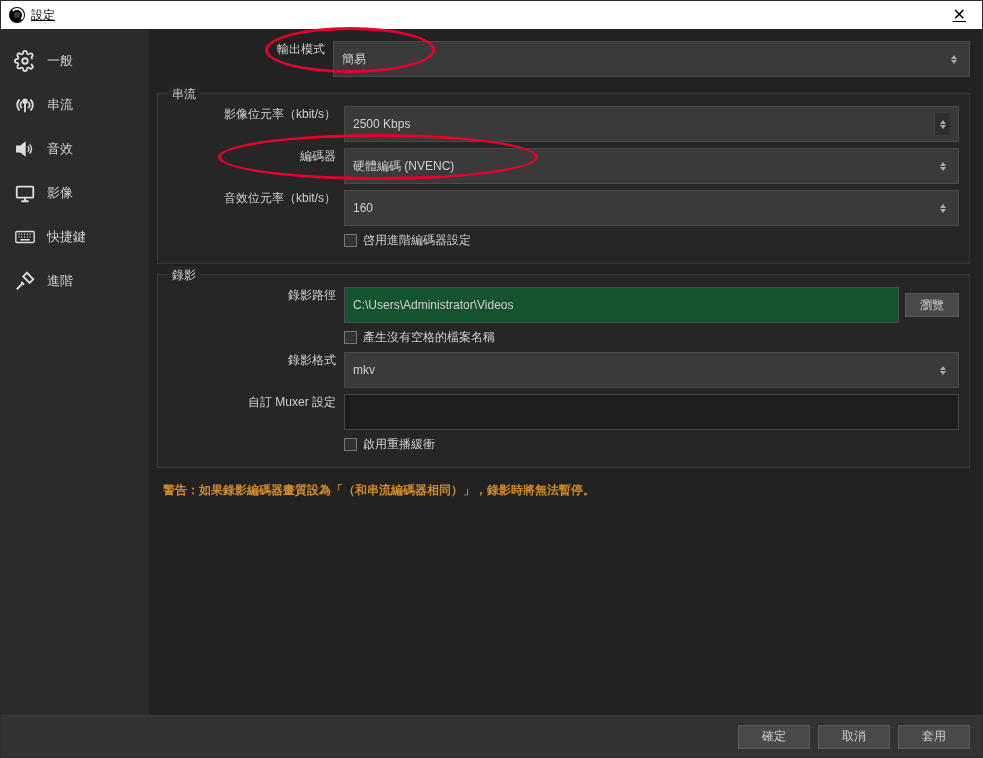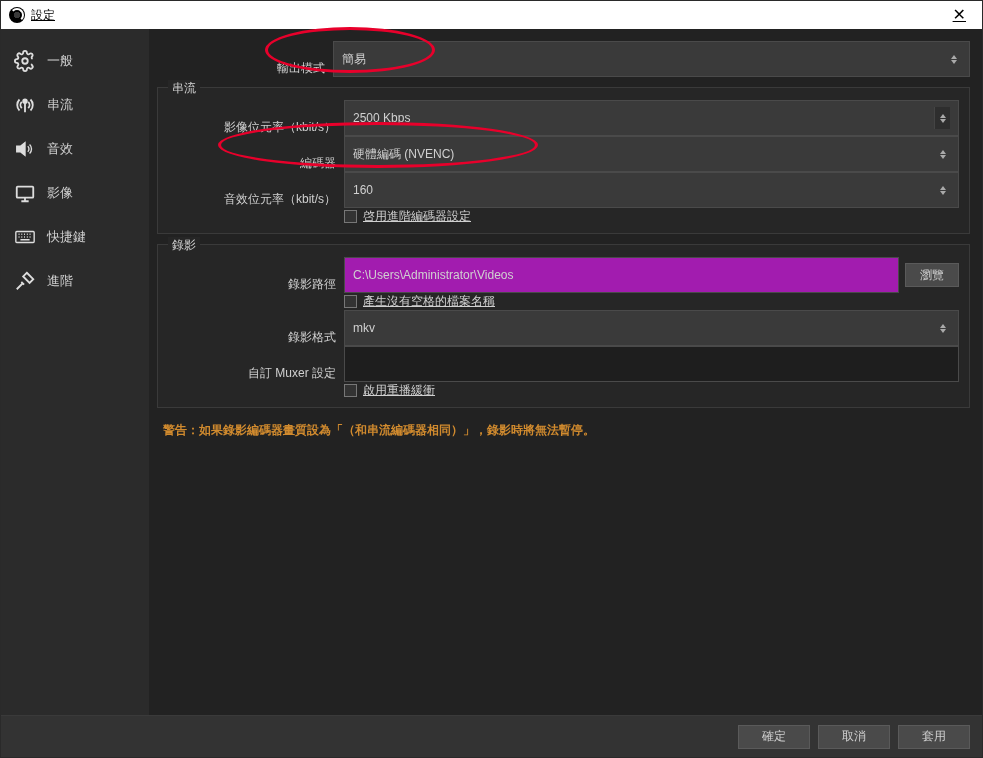--- a/index.html
+++ b/index.html
@@ -10,32 +10,32 @@
   .titlebar .obs-logo::after { content: ""; position: absolute; width: 10px; height: 10px; border: 2px solid #fff; border-radius: 50%; border-left-color: transparent; border-bottom-color: transparent; }
   .titlebar .spacer { flex: 1; }
   .titlebar .close { font-size: 16px; line-height: 1; cursor: pointer; padding: 4px 8px; }
   .body { flex: 1; display: flex; background: #2b2b2b; }
   .sidebar { width: 148px; background: #2b2b2b; padding: 10px 0 0 0; }
   .side-item { display: flex; align-items: center; height: 44px; padding: 0 12px; color: #d0d0d0; font-size: 13px; cursor: pointer; gap: 10px; }
   .side-item.selected { background: #5a5a5a; color: #fff; }
   .side-item .icon { width: 24px; height: 24px; display: flex; align-items: center; justify-content: center; flex-shrink: 0; }
   .side-item .icon svg { width: 22px; height: 22px; }
   .content { flex: 1; background: #222; padding: 8px 12px 8px 8px; display: flex; flex-direction: column; position: relative; }
-  .formrow { display: flex; align-items: flex-end; position: relative; }
+  .formrow { display: flex; align-items: flex-start; margin-bottom: 6px; position: relative; }
   .formrow .lbl { width: 176px; text-align: right; color: #d0d0d0; font-size: 12px; padding-right: 8px; }
   .formrow .ctl { flex: 1; display: flex; align-items: center; gap: 6px; }
   .select, .input { flex: 1; background: #3a3a3a; border: 1px solid #4a4a4a; height: 36px; color: #d0d0d0; font-size: 12px; padding: 0 8px; position: relative; display: flex; align-items: center; justify-content: space-between; }
   .select .updown { width: 14px; display: flex; flex-direction: column; justify-content: center; align-items: center; gap: 1px; }
   .tri-up, .tri-down { width: 0; height: 0; border-left: 3px solid transparent; border-right: 3px solid transparent; }
   .tri-up { border-bottom: 4px solid #aaa; }
   .tri-down { border-top: 4px solid #aaa; }
   .spinner .updown { background: #2e2e2e; border-left: 1px solid #444; height: 22px; width: 16px; }
   .group { border: 1px solid #3a3a3a; margin-top: 10px; padding: 12px 10px 8px 10px; position: relative; background: #262626; }
   .group-title { position: absolute; top: -8px; left: 10px; background: #262626; color: #d0d0d0; font-size: 12px; padding: 0 4px; }
-  .checkbox { display: flex; align-items: center; gap: 6px; color: #d0d0d0; font-size: 12px; text-decoration: underline; }
+  .checkbox { display: flex; align-items: center; gap: 6px; color: #d0d0d0; font-size: 12px; }
   .checkbox .box { width: 13px; height: 13px; border: 1px solid #777; background: #333; }
   .btn { background: #4a4a4a; color: #d0d0d0; border: 1px solid #5a5a5a; height: 24px; padding: 0 14px; font-size: 12px; cursor: pointer; display: inline-flex; align-items: center; }
   .warning { color: #d08a2e; font-size: 12px; margin-top: 14px; font-weight: bold; padding-left: 6px; }
   .footer { height: 42px; background: #333; display: flex; align-items: center; justify-content: flex-end; padding: 4px 12px; gap: 8px; border-top: 1px solid #3a3a3a; }
   .footer .btn { width: 72px; justify-content: center; }
   .circle-annot { position: absolute; border: 3px solid #e8002b; border-radius: 50%; pointer-events: none; }
   .scroll-area { position: relative; }
 </style>
 </head>
 <body>
@@ -176,21 +176,21 @@
           </div>
         </div>
       </div>
 
       <div class="group">
         <span class="group-title">錄影</span>
 
         <div class="formrow">
           <span class="lbl">錄影路徑</span>
           <div class="ctl">
-            <div class="input" style="background:#a21caf;">
+            <div class="input" style="background:#14532d;">
               <span>C:\Users\Administrator\Videos</span>
             </div>
             <button class="btn">瀏覽</button>
           </div>
         </div>
 
         <div class="formrow">
           <span class="lbl"></span>
           <div class="ctl">
             <label class="checkbox">

